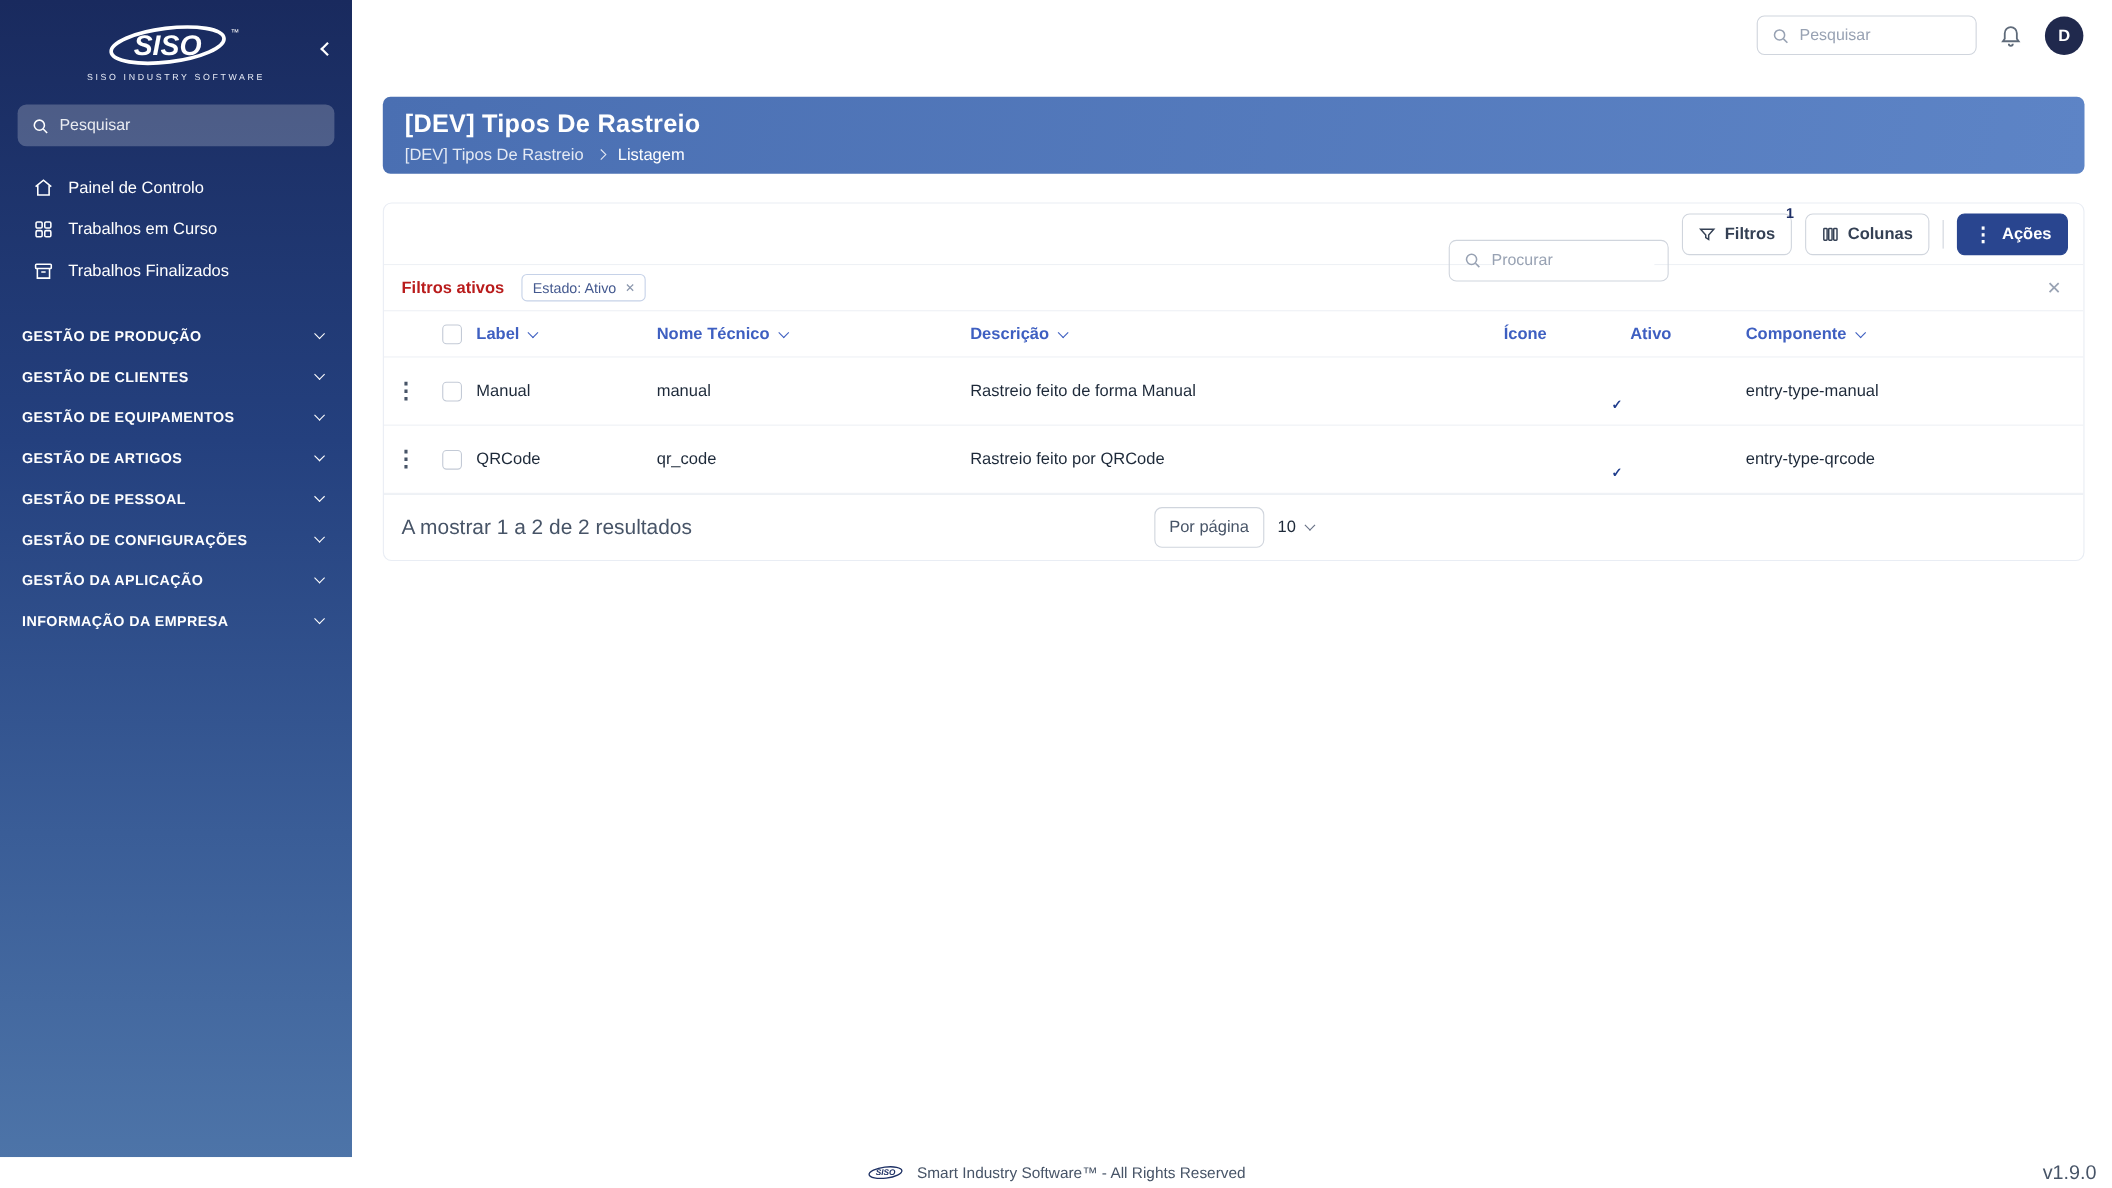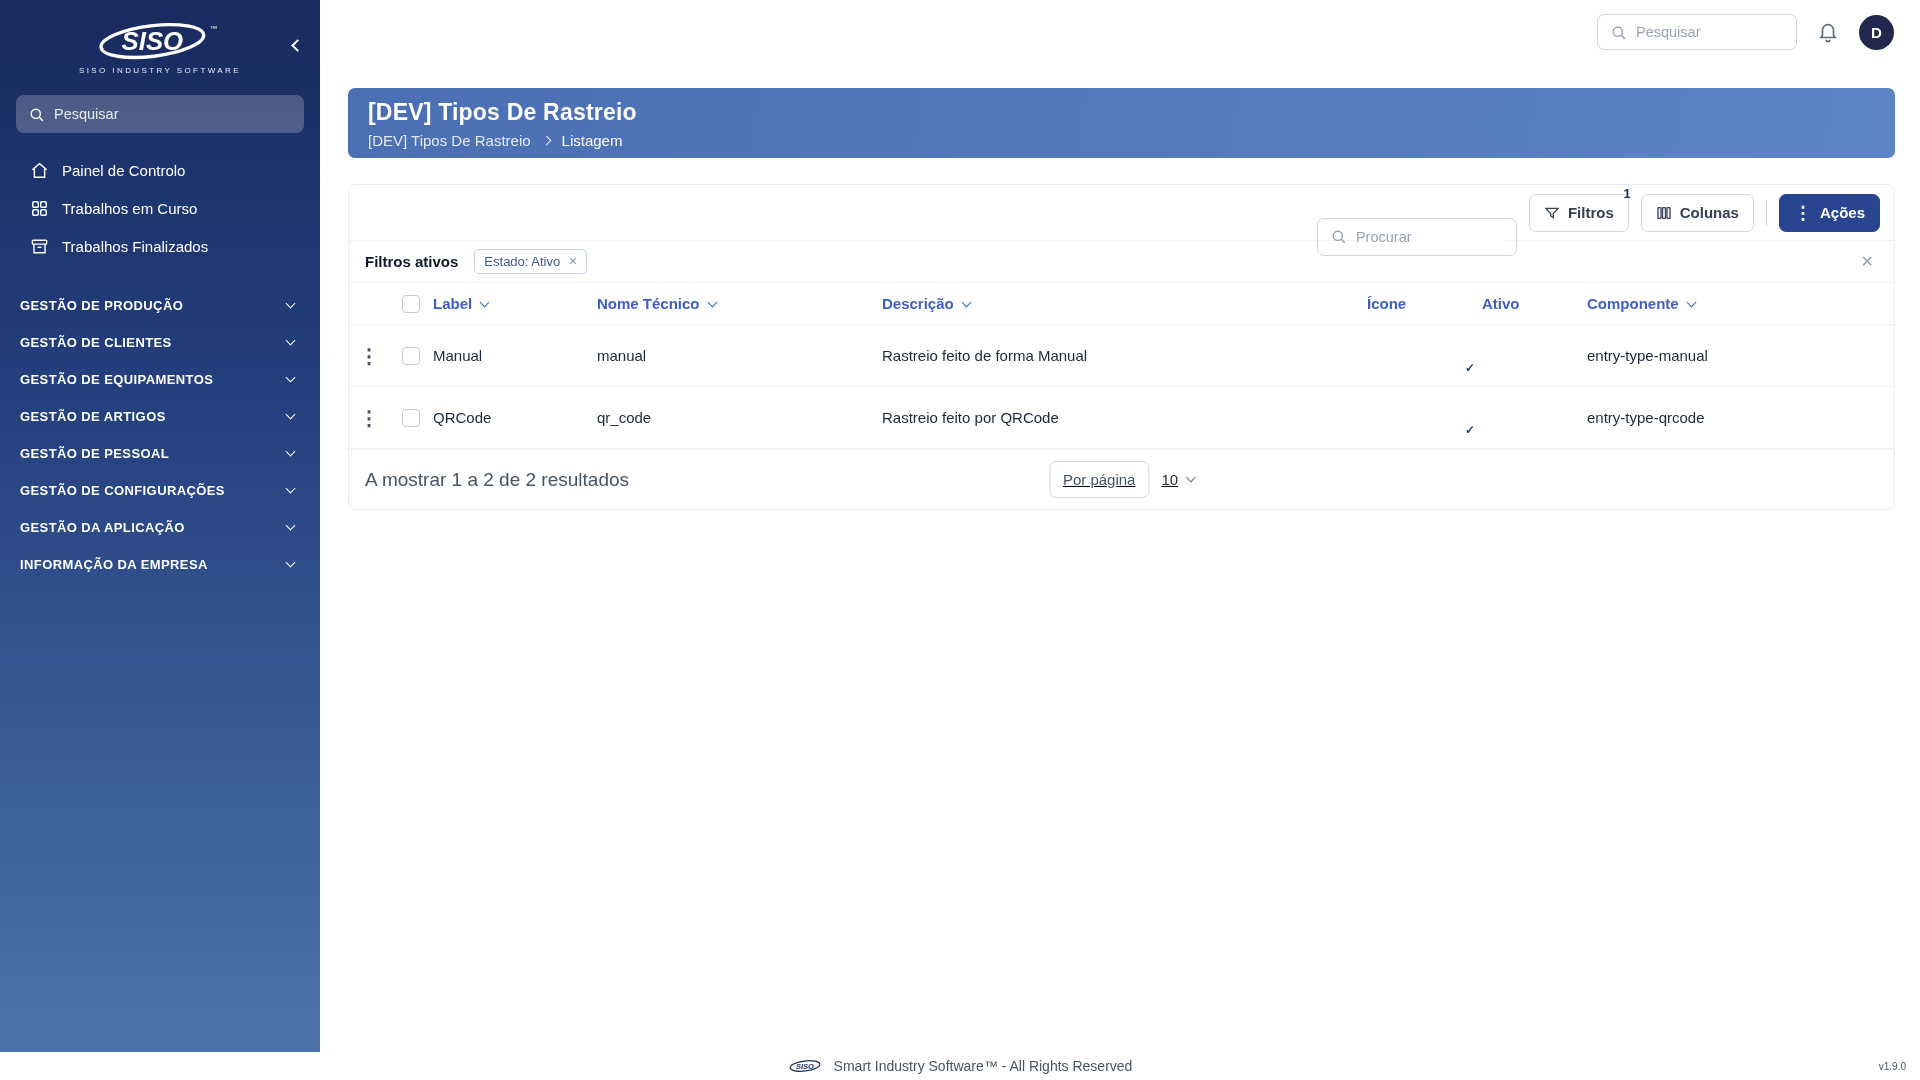--- a/index.html
+++ b/index.html
@@ -65,21 +65,21 @@
     font-weight: 600; color: #344054; cursor: pointer; position: relative;
     font-family: "Liberation Sans", sans-serif; }
   .btn .badge { position: absolute; top: -9px; right: -3px; color: #1e2f66; font-size: 13px;
     font-weight: 700; }
   .btn.dark { background: #29458f; border-color: #29458f; color: #fff; }
   .v-divider { width: 1px; height: 26px; background: #d0d5dd; }
   .kebab { font-size: 18px; line-height: 1; color: inherit; font-weight: 700; }
 
   .filters-bar { height: 43px; display: flex; align-items: center; gap: 16px; padding: 0 16px;
     border-top: 1px solid #eef1f5; border-bottom: 1px solid #eef1f5; }
-  .filters-title { font-size: 15px; font-weight: 700; color: #0f172a; }
+  .filters-title { font-size: 15px; font-weight: 700; color: #b91c1c; }
   .chip { display: flex; align-items: center; gap: 8px; border: 1px solid #c6d2e8; border-radius: 5px;
     padding: 4px 9px; font-size: 13px; color: #44598f; cursor: pointer; }
   .chip .x { color: #8b97ad; font-size: 11px; }
   .clear-x { margin-left: auto; color: #98a2b3; font-size: 16px; cursor: pointer; padding: 0 4px; }
 
   .tgrid { display: grid; grid-template-columns: 40px 44px 164px 285px 485px 115px 105px 1fr;
     align-items: center; }
   .thead { height: 42px; border-bottom: 1px solid #eef1f5; }
   .th { display: flex; align-items: center; font-size: 15px; font-weight: 600; color: #3e5fc1;
     cursor: pointer; padding-right: 8px; }
@@ -97,31 +97,31 @@
   .toggle { width: 46px; height: 24px; background: #1e3c8c; border-radius: 13px; position: relative;
     cursor: pointer; }
   .toggle .knob { position: absolute; top: 2px; right: 2px; width: 20px; height: 20px;
     background: #fff; border-radius: 50%; display: flex; align-items: center; justify-content: center;
     color: #1e3c8c; font-size: 12px; font-weight: 700; }
 
   .pagebar { height: 60px; border-top: 1px solid #eef1f5; display: flex; align-items: center;
     padding: 0 16px; position: relative; }
   .page-summary { font-size: 19px; color: #475467; }
   .perpage { position: absolute; left: 50%; transform: translateX(-50%); display: flex;
-    align-items: center; gap: 12px; text-decoration: underline; }
+    align-items: center; gap: 12px; }
   .perpage-label { border: 1px solid #d0d5dd; border-radius: 7px; padding: 9px 13px;
     font-size: 15px; color: #475467; }
   .perpage-select { display: flex; align-items: center; gap: 9px; font-size: 15px; color: #1d2939;
     cursor: pointer; }
   .perpage-select .chev { width: 7px; height: 7px; color: #667085; border-width: 1.7px; }
 
   
   .footer { height: 28px; display: flex; align-items: center; justify-content: center; gap: 8px;
     font-size: 14px; color: #475467; background: #fff; position: relative; }
-  .version { position: absolute; right: 14px; font-size: 10px; color: #475467; }
+  .version { position: absolute; right: 14px; font-size: 18px; color: #475467; }
 
   .icon-svg { flex: 0 0 auto; display: block; }
 </style>
 </head>
 <body>
 
 <div class="app">
 
   <aside class="sidebar">
     <div class="logo-wrap">

